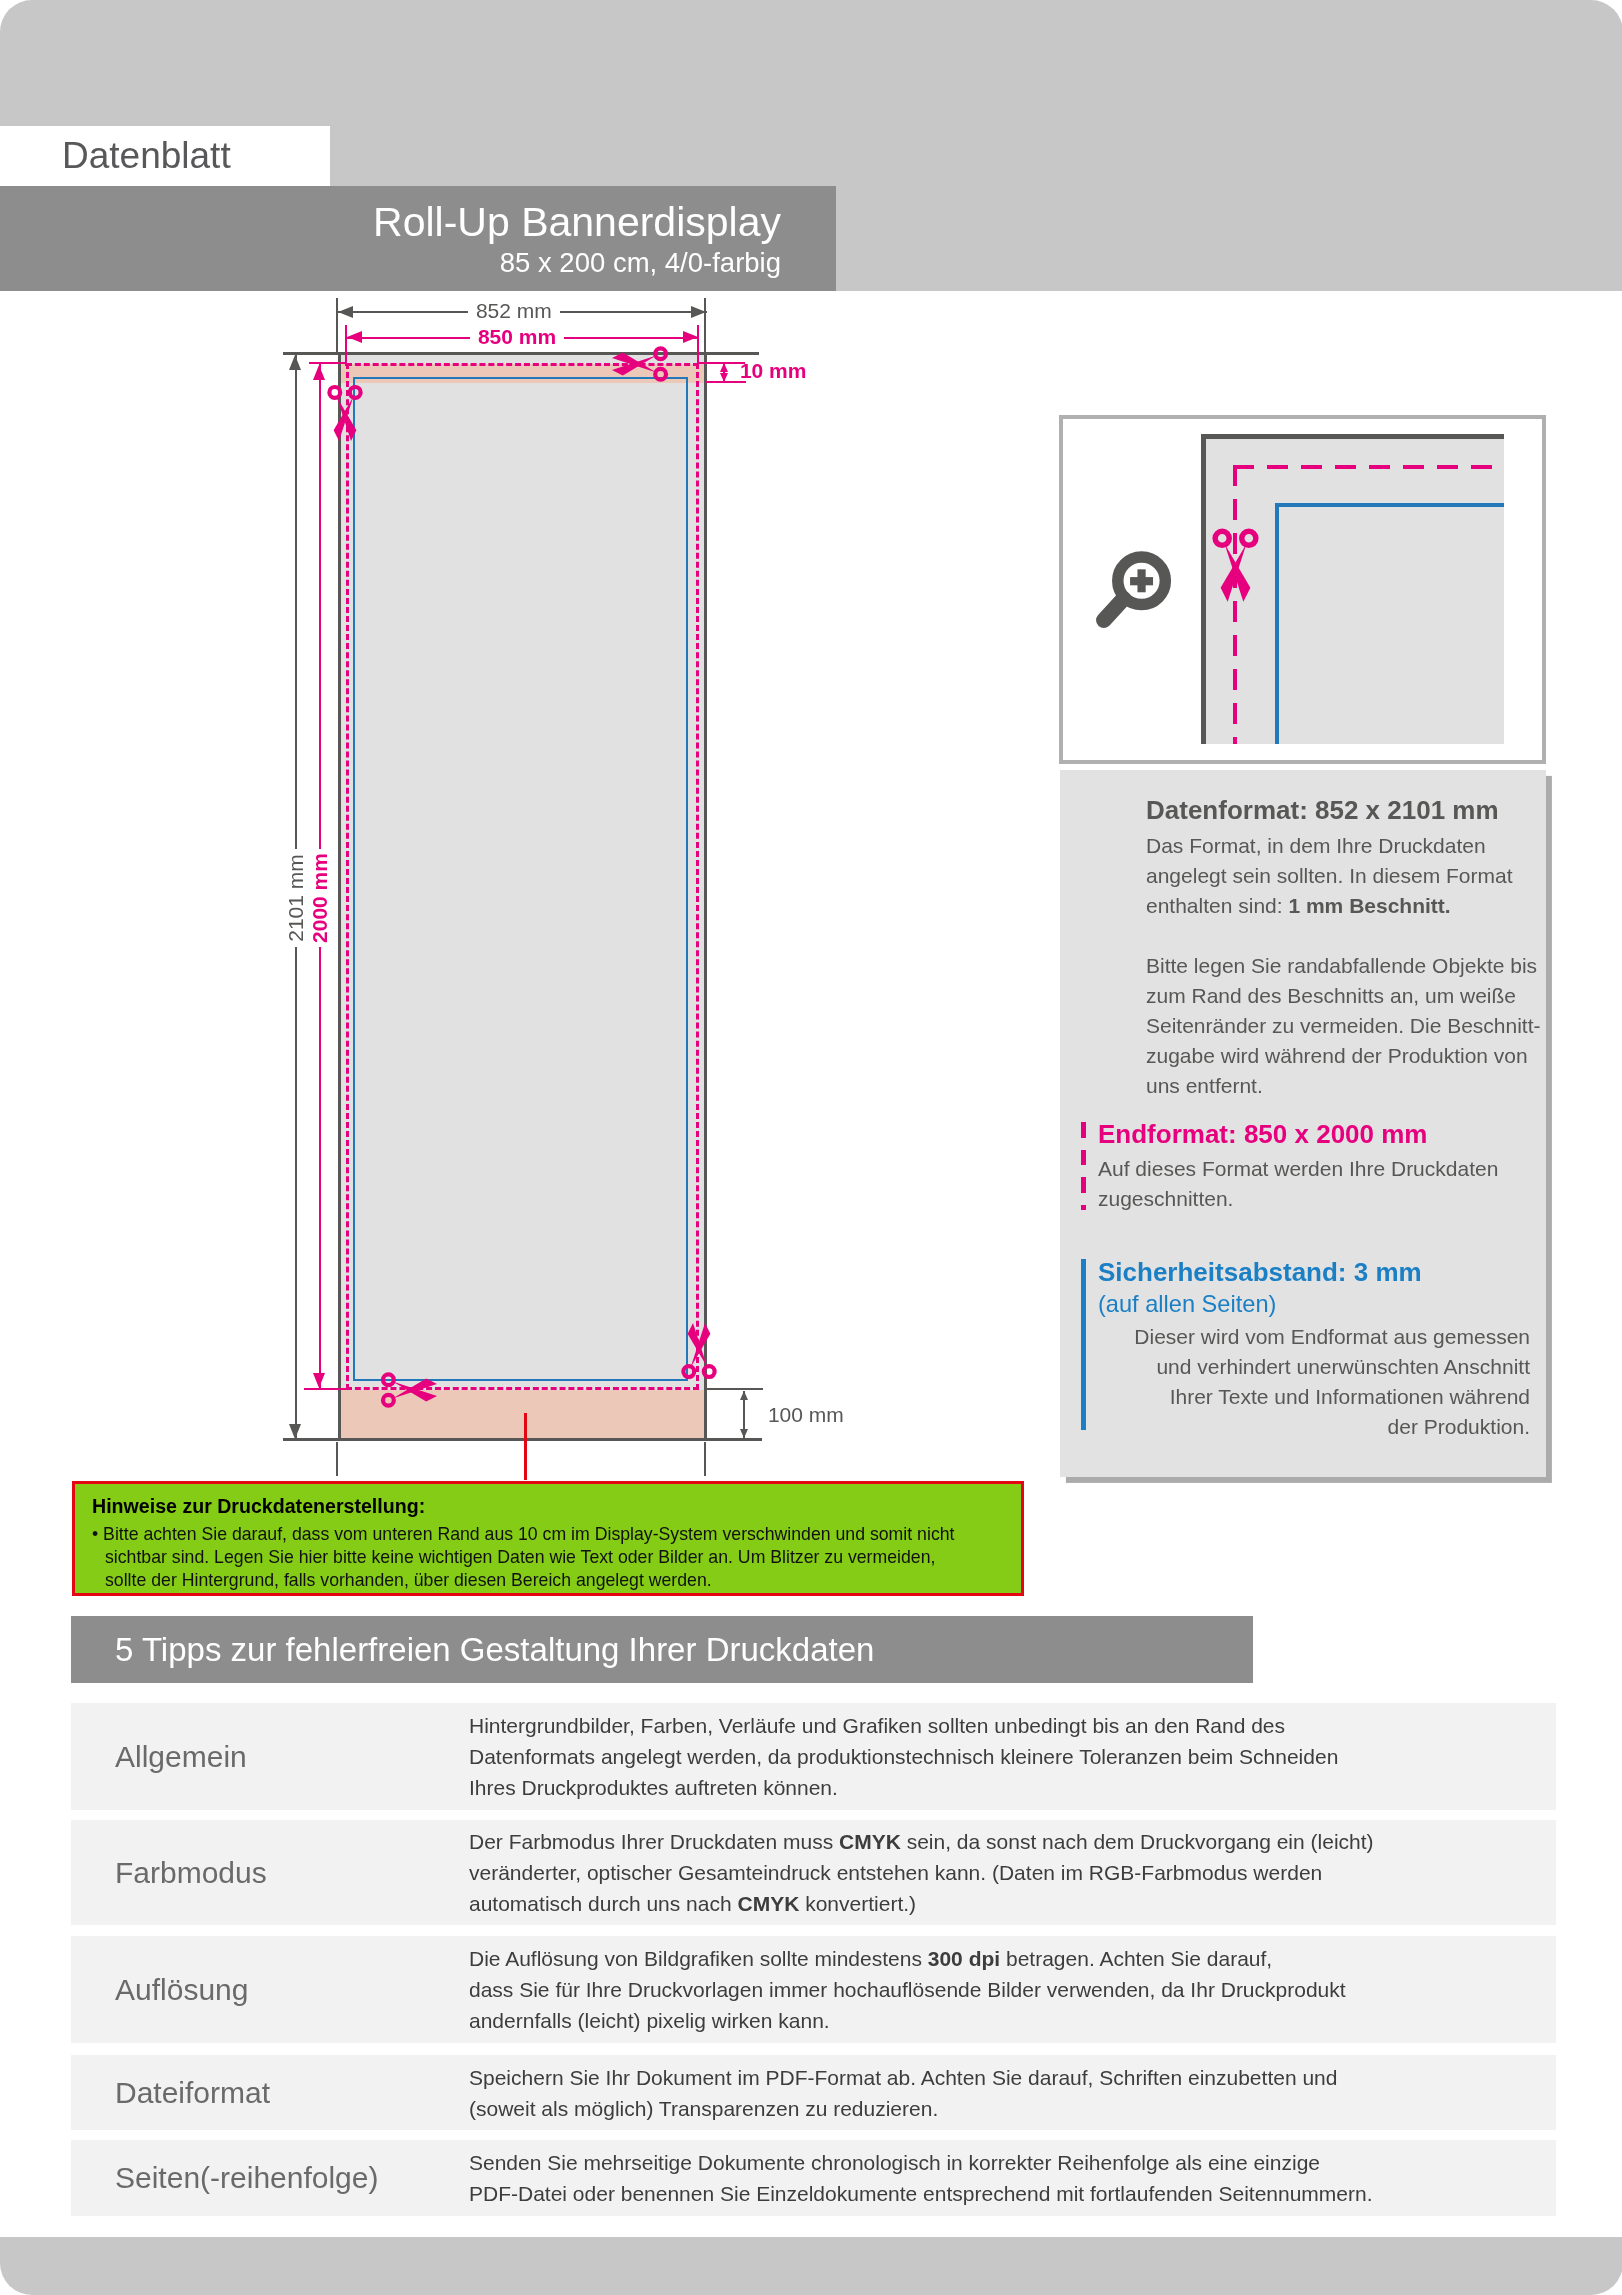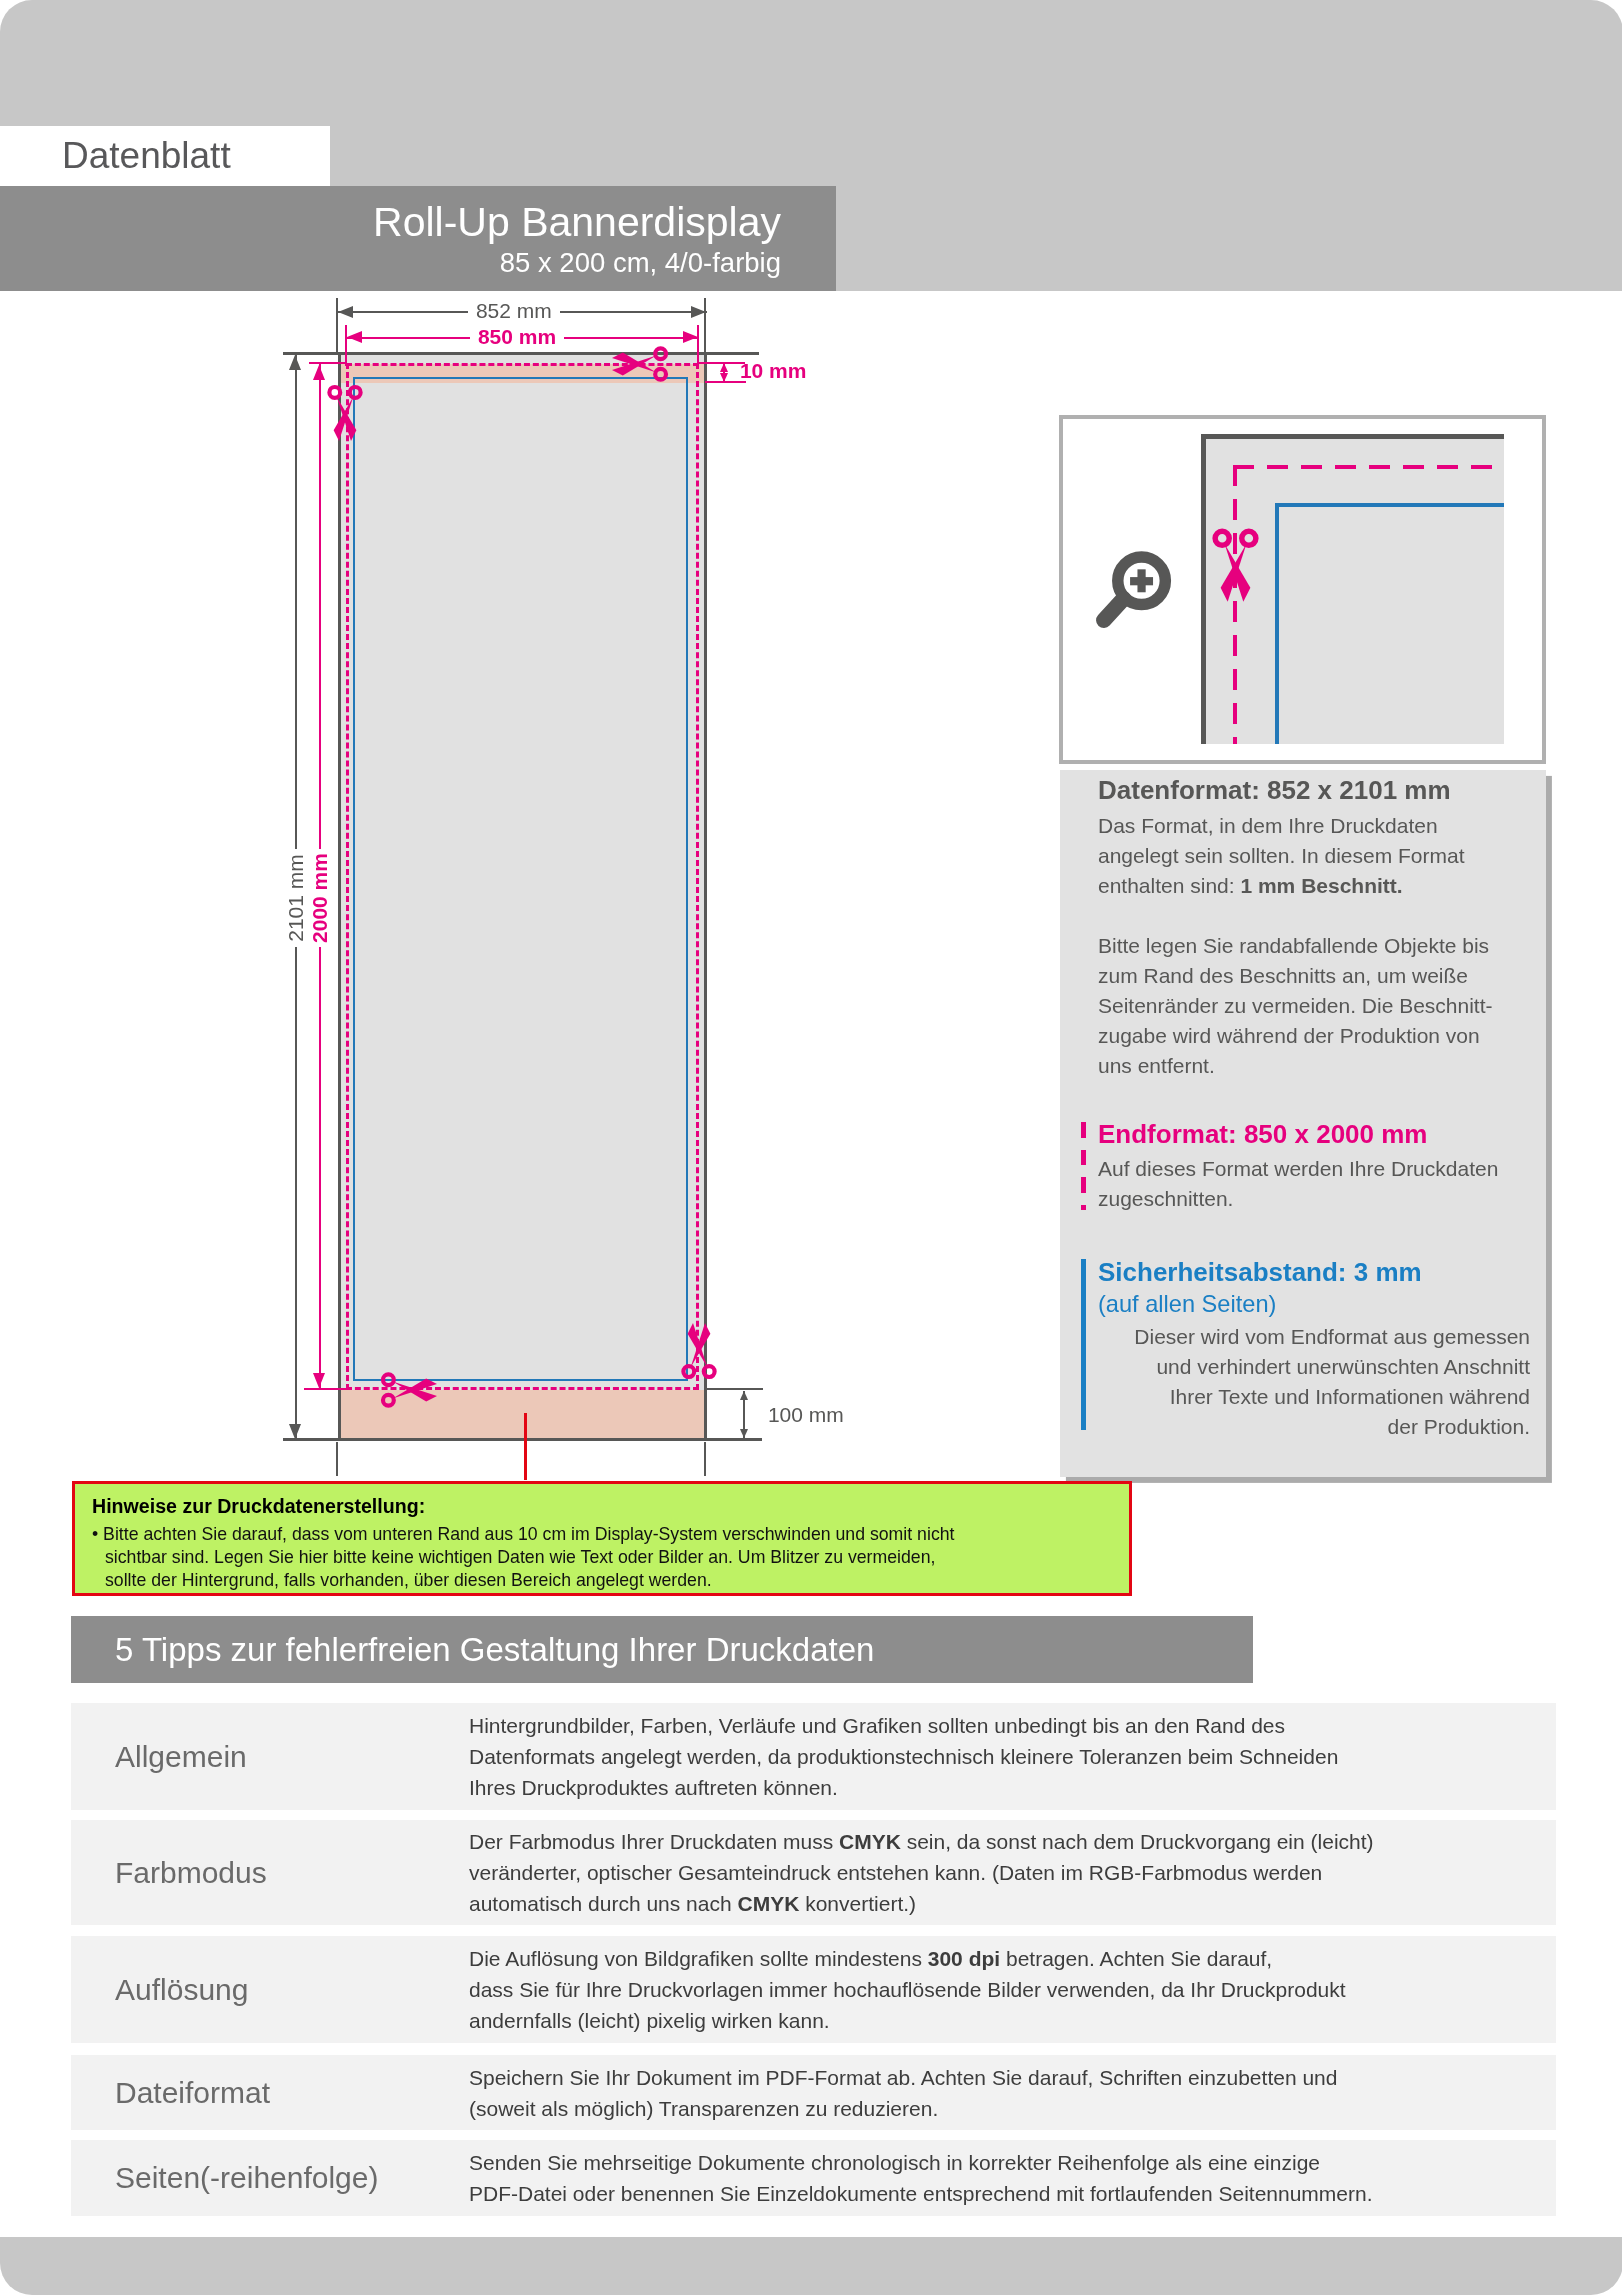--- a/index.html
+++ b/index.html
@@ -47,22 +47,22 @@
   .phead.mg{color:#e6007e;}
   .phead.bl{color:#1a7fc4;}
   .psub{font-size:23.6px;line-height:30px;color:#1a7fc4;}
   .pbody{font-size:21px;line-height:30px;color:#575756;white-space:pre-line;}
   .indbar{position:absolute;width:4.6px;}
   .ind-dash{background:repeating-linear-gradient(180deg,#e6007e 0 15.7px,transparent 15.7px 27.5px);}
   .ind-solid{background:#1a7fc4;}
   .dashline-v{position:absolute;background:repeating-linear-gradient(180deg,#e6007e 0 21px,transparent 21px 34px);}
   .dashline-h{position:absolute;background:repeating-linear-gradient(90deg,#e6007e 0 21px,transparent 21px 34px);}
   
-  .notice{position:absolute;left:72px;top:1481px;width:1060px;height:115px;border:3.9px solid #e30613;
-    box-sizing:border-box;background:#bef264;padding:9.2px 13px 0 17px;}
+  .notice{position:absolute;left:72px;top:1481px;width:952px;height:115px;border:3.9px solid #e30613;
+    box-sizing:border-box;background:#84cc16;padding:9.2px 13px 0 17px;}
   .notice .nh{font-size:19.6px;font-weight:700;color:#000000;line-height:26px;}
   .notice .nb{font-size:17.7px;line-height:23px;color:#111111;white-space:pre-line;padding-left:13px;text-indent:-13px;margin-top:3.9px;}
   
   .tipshead{position:absolute;left:71px;top:1616px;width:1182px;height:67px;background:#8d8d8d;
     display:flex;align-items:center;}
   .tipshead span{color:#ffffff;font-size:33px;padding-left:44px;}
   .tip-row{position:absolute;left:71px;width:1485px;background:#f2f2f2;display:flex;align-items:center;box-sizing:border-box;}
   .tip-label{width:398px;padding-left:44px;box-sizing:border-box;font-size:30px;color:#6a6a6a;}
   .tip-body{flex:1;padding-right:23.6px;font-size:21px;line-height:31px;color:#3d3d3d;white-space:pre-line;}
   .tip-body b,.pbody b{font-weight:700;}
@@ -180,21 +180,21 @@
       </svg>
     <svg class="icon" style="left:1094px;top:548px;width:82px;height:82px;" viewBox="0 0 100 100">
       <circle cx="58" cy="40" r="29" fill="none" stroke="#575756" stroke-width="14"></circle>
       <line x1="36" y1="62" x2="12" y2="88" stroke="#575756" stroke-width="19" stroke-linecap="round"></line>
       <rect x="44" y="35.5" width="28" height="10" fill="#575756"></rect>
       <rect x="53" y="26" width="10" height="28" fill="#575756"></rect>
     </svg>
   </div>
 
   <div class="panel">
-    <div class="pblock" style="top:4px;">
+    <div class="pblock" style="top:24px;margin-left:48px;">
       <div class="phead">Datenformat: 852 x 2101 mm</div>
       <div class="pbody" style="margin-top:3.9px;"><span>Das Format, in dem Ihre Druckdaten
 angelegt sein sollten. In diesem Format
 enthalten sind: </span><b>1 mm Beschnitt.</b></div>
       <div class="pbody" style="margin-top:30px;">Bitte legen Sie randabfallende Objekte bis
 zum Rand des Beschnitts an, um weiße
 Seitenränder zu vermeiden. Die Beschnitt-
 zugabe wird während der Produktion von
 uns entfernt.</div>
     </div>

